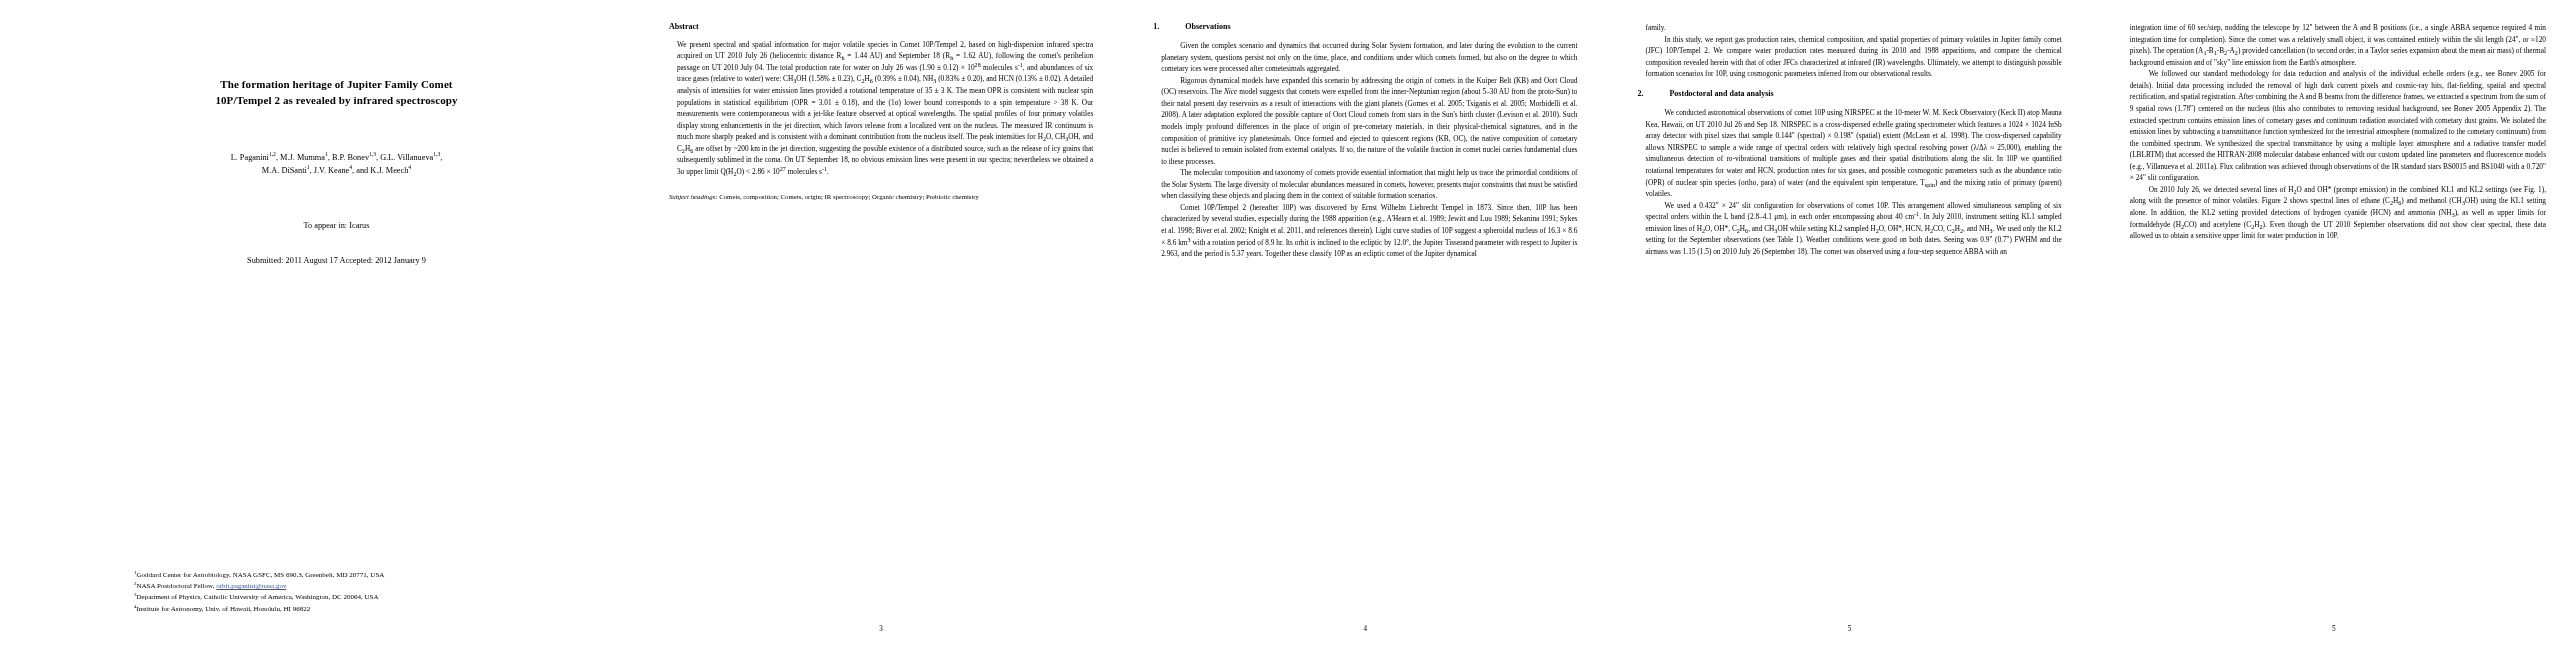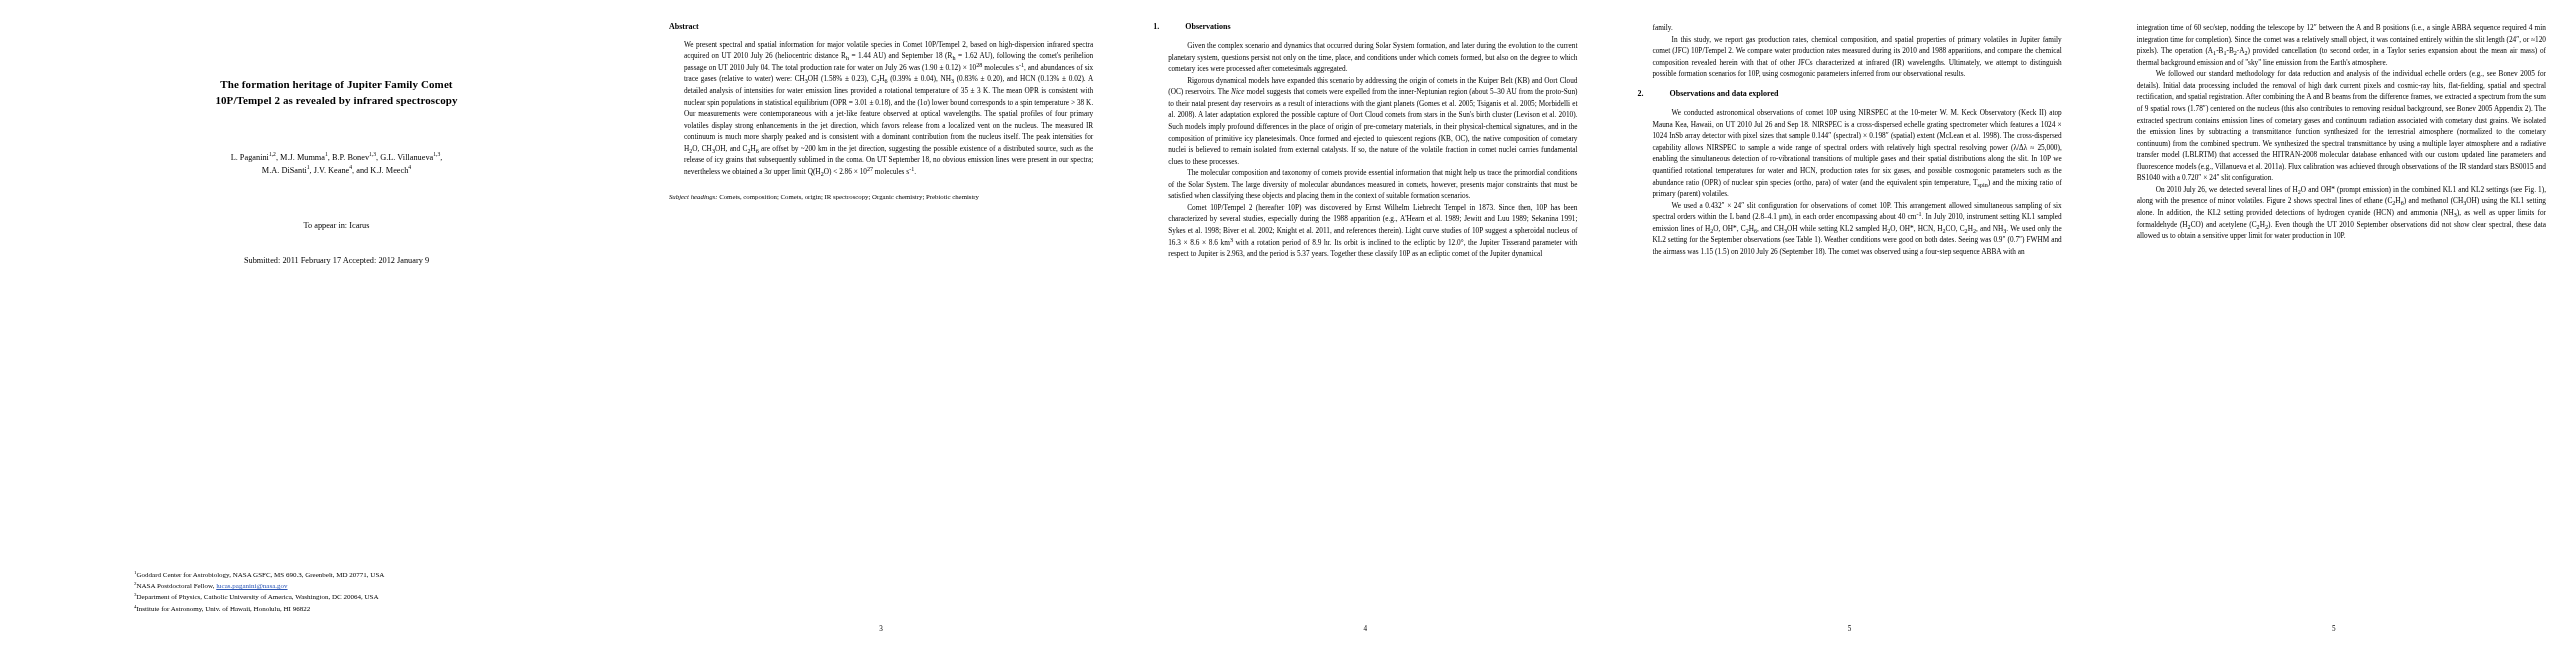--- a/index.html
+++ b/index.html
@@ -81,21 +81,21 @@
     margin: 0 0 7.8px 0;
   }
   .sec-head {
     display: flex;
     font-size: 8px;
     font-weight: bold;
     margin: 0 0 9px 0;
   }
   .sec-num { width: 32px; flex: none; }
   p.body {
-    margin: 0 0 0 15px;
+    margin: 0 0 0 8px;
     font-size: 7.3px;
     line-height: 1.585;
     text-align: justify;
     text-indent: 19px;
     hyphens: auto;
   }
   p.body.noind { text-indent: 0; }
   p.body + p.body { margin-top: 0px; }
   .abs-text p.body { text-indent: 0; }
   .gap { height: 9.4px; }
@@ -130,25 +130,25 @@
         </div>
       </div>
 
       <div class="authors">
         <div>L. Paganini<sup>1,2</sup>, M.J. Mumma<sup>1</sup>, B.P. Bonev<sup>1,3</sup>, G.L. Villanueva<sup>1,3</sup>,</div>
         <div>M.A. DiSanti<sup>1</sup>, J.V. Keane<sup>4</sup>, and K.J. Meech<sup>4</sup></div>
       </div>
 
       <div class="to-appear">To appear in: Icarus</div>
 
-      <div class="dates">Submitted: 2011 February 17          Accepted: 2012 January 9</div>
+      <div class="dates">Submitted: 2011 August 17          Accepted: 2012 January 9</div>
 
       <div class="affil">
         <div><sup>1</sup>Goddard Center for Astrobiology, NASA GSFC, MS 690.3, Greenbelt, MD 20771, USA</div>
-        <div><sup>2</sup>NASA Postdoctoral Fellow, <span class="mail">lucas.paganini@nasa.gov</span></div>
+        <div><sup>2</sup>NASA Postdoctoral Fellow, <span class="mail">orbit.paganini@nasa.gov</span></div>
         <div><sup>3</sup>Department of Physics, Catholic University of America, Washington, DC 20064, USA</div>
         <div><sup>4</sup>Institute for Astronomy, Univ. of Hawaii, Honolulu, HI 96822</div>
       </div>
     </div>
     <div class="pagenum">2</div>
   </div>
 
   <div class="page body-page p3">
     <div class="page-inner">
       <div class="col-h">Abstract</div>
@@ -177,21 +177,21 @@
     <div class="pagenum">4</div>
   </div>
 
   <div class="page body-page p5">
     <div class="page-inner">
       <p class="body noind">family.</p>
       <p class="body">In this study, we report gas production rates, chemical composition, and spatial properties of primary volatiles in Jupiter family comet (JFC) 10P/Tempel 2. We compare water production rates measured during its 2010 and 1988 apparitions, and compare the chemical composition revealed herein with that of other JFCs characterized at infrared (IR) wavelengths. Ultimately, we attempt to distinguish possible formation scenarios for 10P, using cosmogonic parameters inferred from our observational results.</p>
       <div class="gap"></div>
       <div class="sec-head">
         <span class="sec-num">2.</span>
-        <span>Observations and data explored</span>
+        <span>Postdoctoral and data analysis</span>
       </div>
       <p class="body">We conducted astronomical observations of comet 10P using NIRSPEC at the 10-meter W. M. Keck Observatory (Keck II) atop Mauna Kea, Hawaii, on UT 2010 Jul 26 and Sep 18. NIRSPEC is a cross-dispersed echelle grating spectrometer which features a 1024 × 1024 InSb array detector with pixel sizes that sample 0.144″ (spectral) × 0.198″ (spatial) extent (McLean et al. 1998). The cross-dispersed capability allows NIRSPEC to sample a wide range of spectral orders with relatively high spectral resolving power (λ/Δλ ≈ 25,000), enabling the simultaneous detection of ro-vibrational transitions of multiple gases and their spatial distributions along the slit. In 10P we quantified rotational temperatures for water and HCN, production rates for six gases, and possible cosmogonic parameters such as the abundance ratio (OPR) of nuclear spin species (ortho, para) of water (and the equivalent spin temperature, T<sub>spin</sub>) and the mixing ratio of primary (parent) volatiles.</p>
       <p class="body">We used a 0.432″ × 24″ slit configuration for observations of comet 10P. This arrangement allowed simultaneous sampling of six spectral orders within the L band (2.8–4.1 μm), in each order encompassing about 40 cm<sup>-1</sup>. In July 2010, instrument setting KL1 sampled emission lines of H<sub>2</sub>O, OH*, C<sub>2</sub>H<sub>6</sub>, and CH<sub>3</sub>OH while setting KL2 sampled H<sub>2</sub>O, OH*, HCN, H<sub>2</sub>CO, C<sub>2</sub>H<sub>2</sub>, and NH<sub>3</sub>. We used only the KL2 setting for the September observations (see Table 1). Weather conditions were good on both dates. Seeing was 0.9″ (0.7″) FWHM and the airmass was 1.15 (1.5) on 2010 July 26 (September 18). The comet was observed using a four-step sequence ABBA with an</p>
     </div>
     <div class="pagenum">5</div>
   </div>
 
   <div class="page body-page p5">
     <div class="page-inner">
       <p class="body noind">integration time of 60 sec/step, nodding the telescope by 12″ between the A and B positions (i.e., a single ABBA sequence required 4 min integration time for completion). Since the comet was a relatively small object, it was contained entirely within the slit length (24″, or ≈120 pixels). The operation (A<sub>1</sub>-B<sub>1</sub>-B<sub>2</sub>-A<sub>2</sub>) provided cancellation (to second order, in a Taylor series expansion about the mean air mass) of thermal background emission and of "sky" line emission from the Earth's atmosphere.</p>

